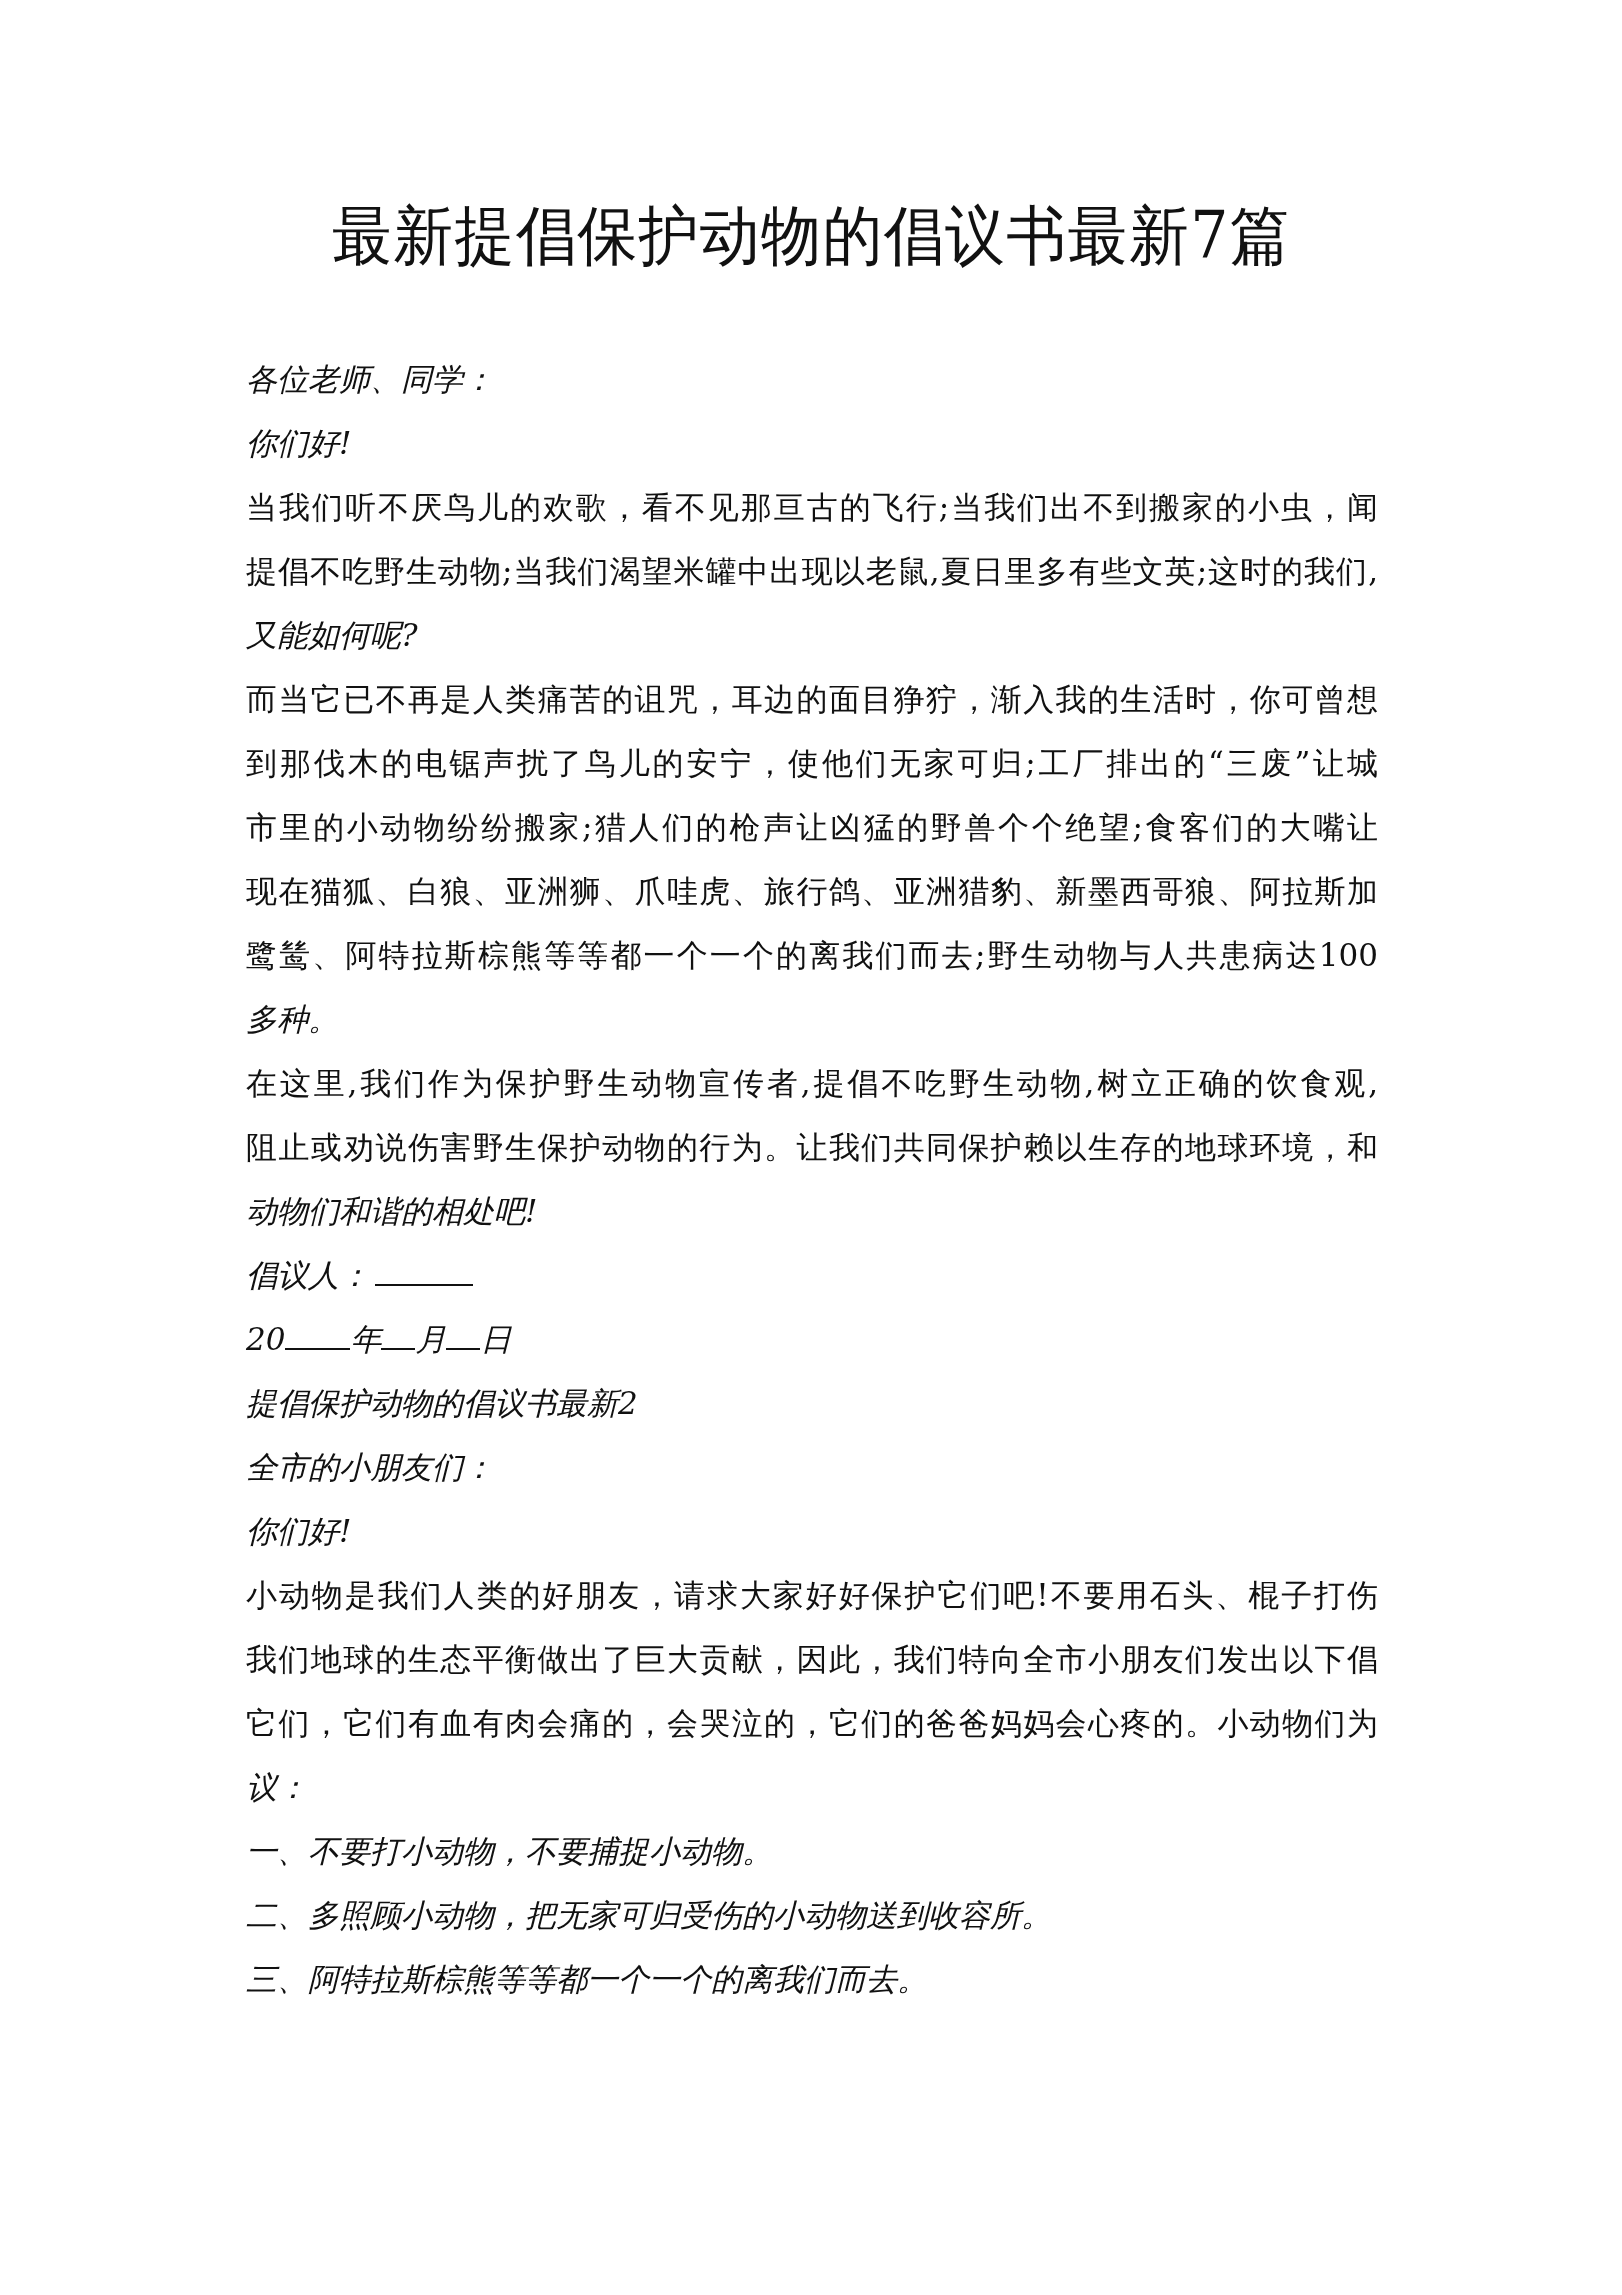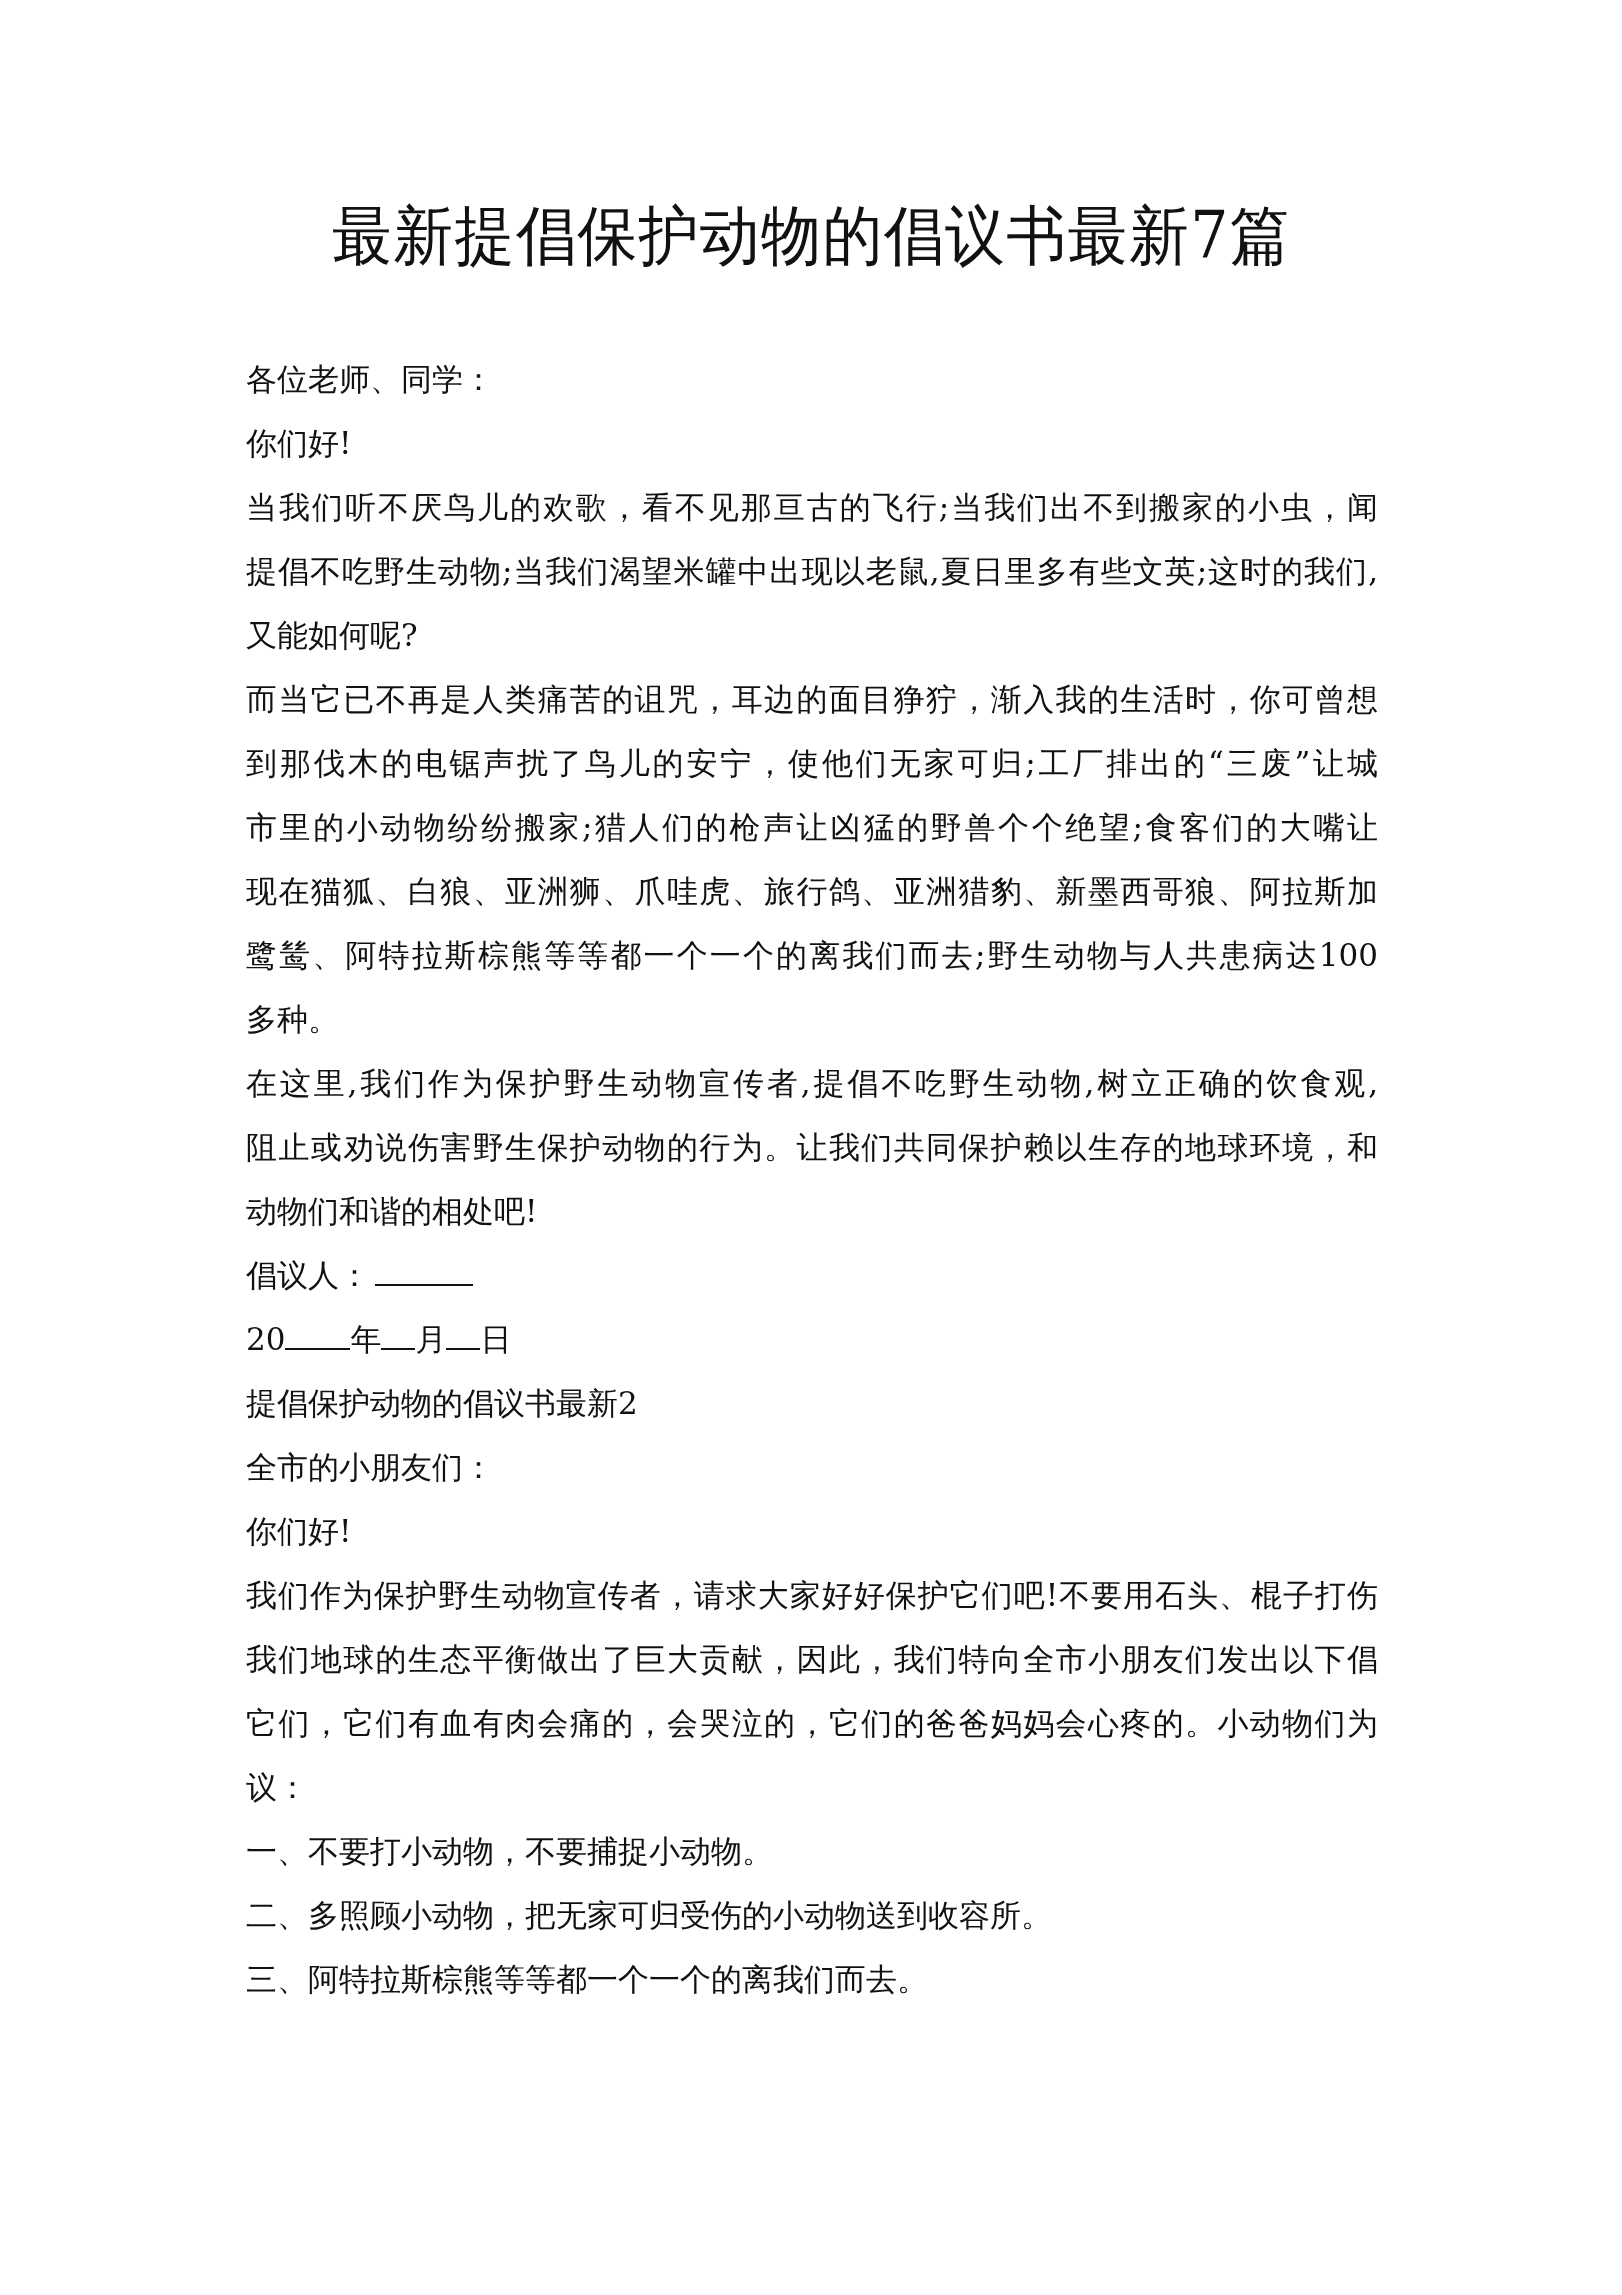--- a/index.html
+++ b/index.html
@@ -46,20 +46,21 @@
       display: block;
       font-size: 31px;
       height: 64px;
       line-height: 64px;
       white-space: nowrap;
       text-align: justify;
       text-align-last: justify;
     }
     .line.last {
       text-align-last: left;
+      font-style: italic;
     }
     .blank {
       display: inline-block;
       border-bottom: 2px solid #111;
       height: 23.6px;
       vertical-align: baseline;
     }
   </style>
 </head>
 <body>
@@ -87,21 +88,21 @@
       <span>倡议人：</span><span class="blank" style="width:98px;margin-left:5.2px;"></span>
     </span>
 
     <span class="line last">
       <span>20</span><span class="blank" style="width:65px;"></span><span>年</span><span class="blank" style="width:34px;"></span><span>月</span><span class="blank" style="width:34px;"></span><span>日</span>
     </span>
 
     <span class="line last">提倡保护动物的倡议书最新2</span>
     <span class="line last">全市的小朋友们：</span>
     <span class="line last">你们好!</span>
-    <span class="line">我们作为保护野生动物宣传者，请求大家好好保护它们吧!不要用石头、棍子打伤</span>
+    <span class="line">小动物是我们人类的好朋友，请求大家好好保护它们吧!不要用石头、棍子打伤</span>
     <span class="line">我们地球的生态平衡做出了巨大贡献，因此，我们特向全市小朋友们发出以下倡</span>
     <span class="line">它们，它们有血有肉会痛的，会哭泣的，它们的爸爸妈妈会心疼的。小动物们为</span>
     <span class="line last">议：</span>
     <span class="line last">一、不要打小动物，不要捕捉小动物。</span>
     <span class="line last">二、多照顾小动物，把无家可归受伤的小动物送到收容所。</span>
     <span class="line last">三、阿特拉斯棕熊等等都一个一个的离我们而去。</span>
   </div>
 </div>
 
 

